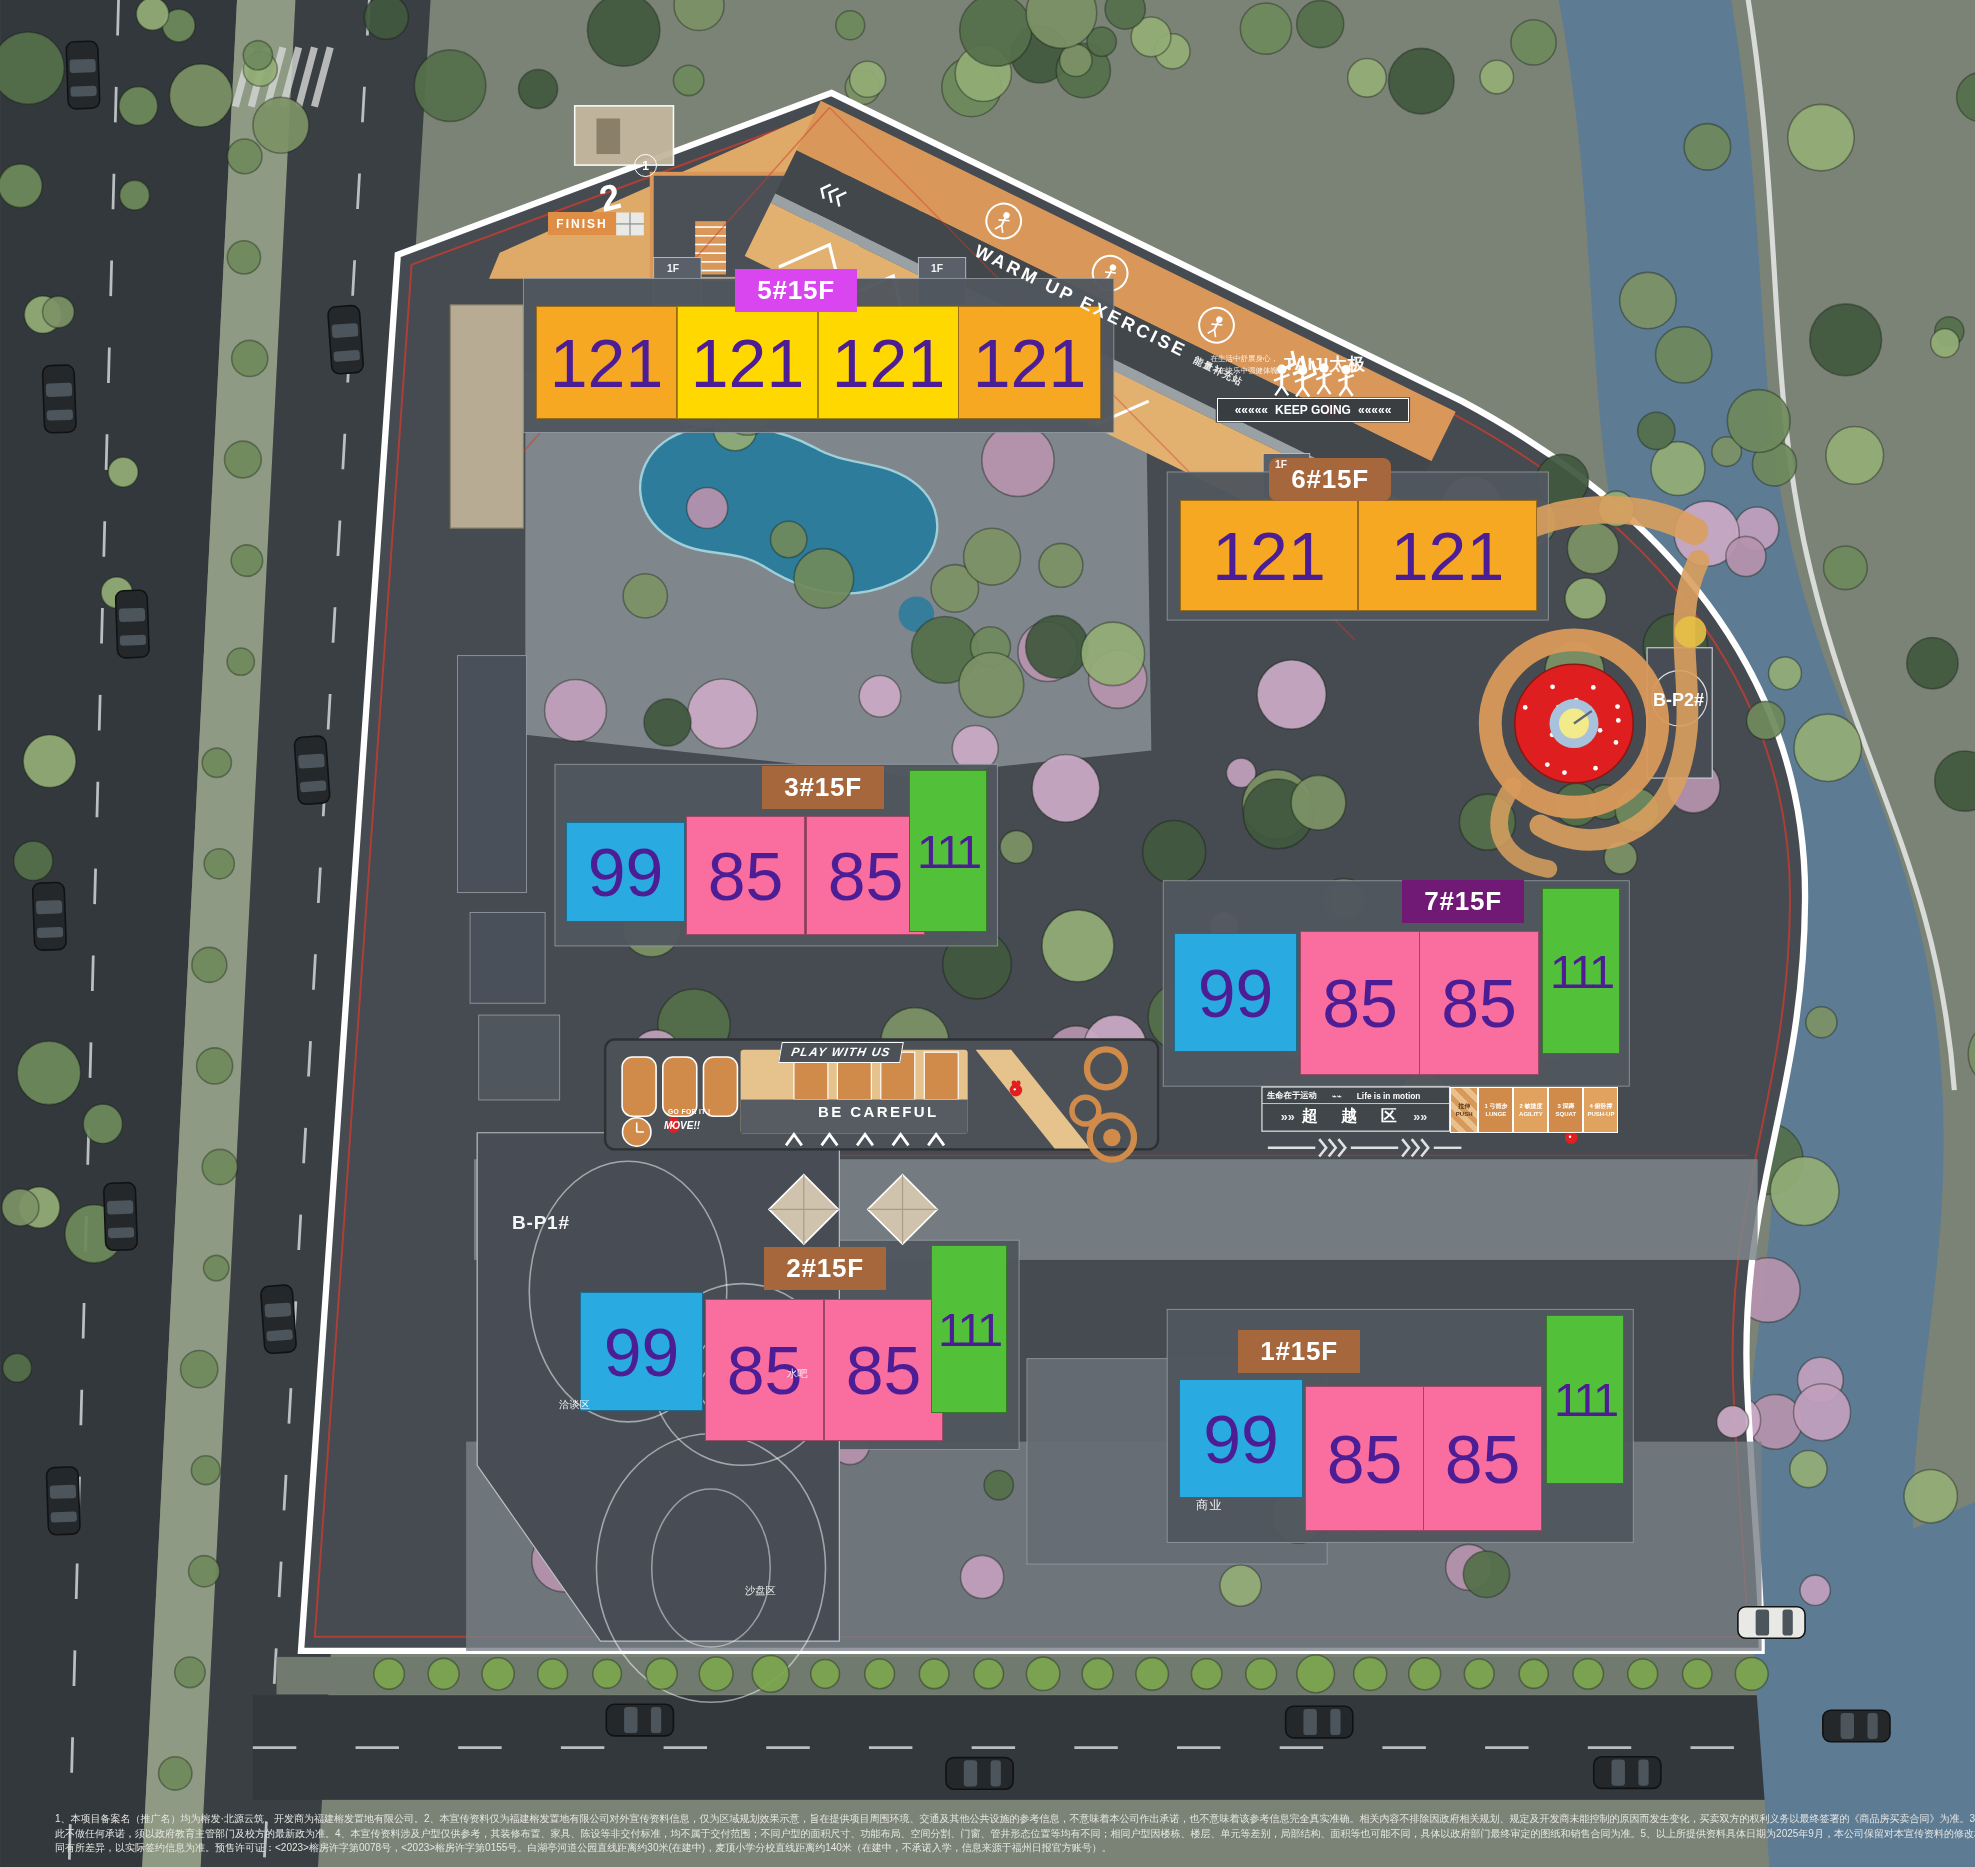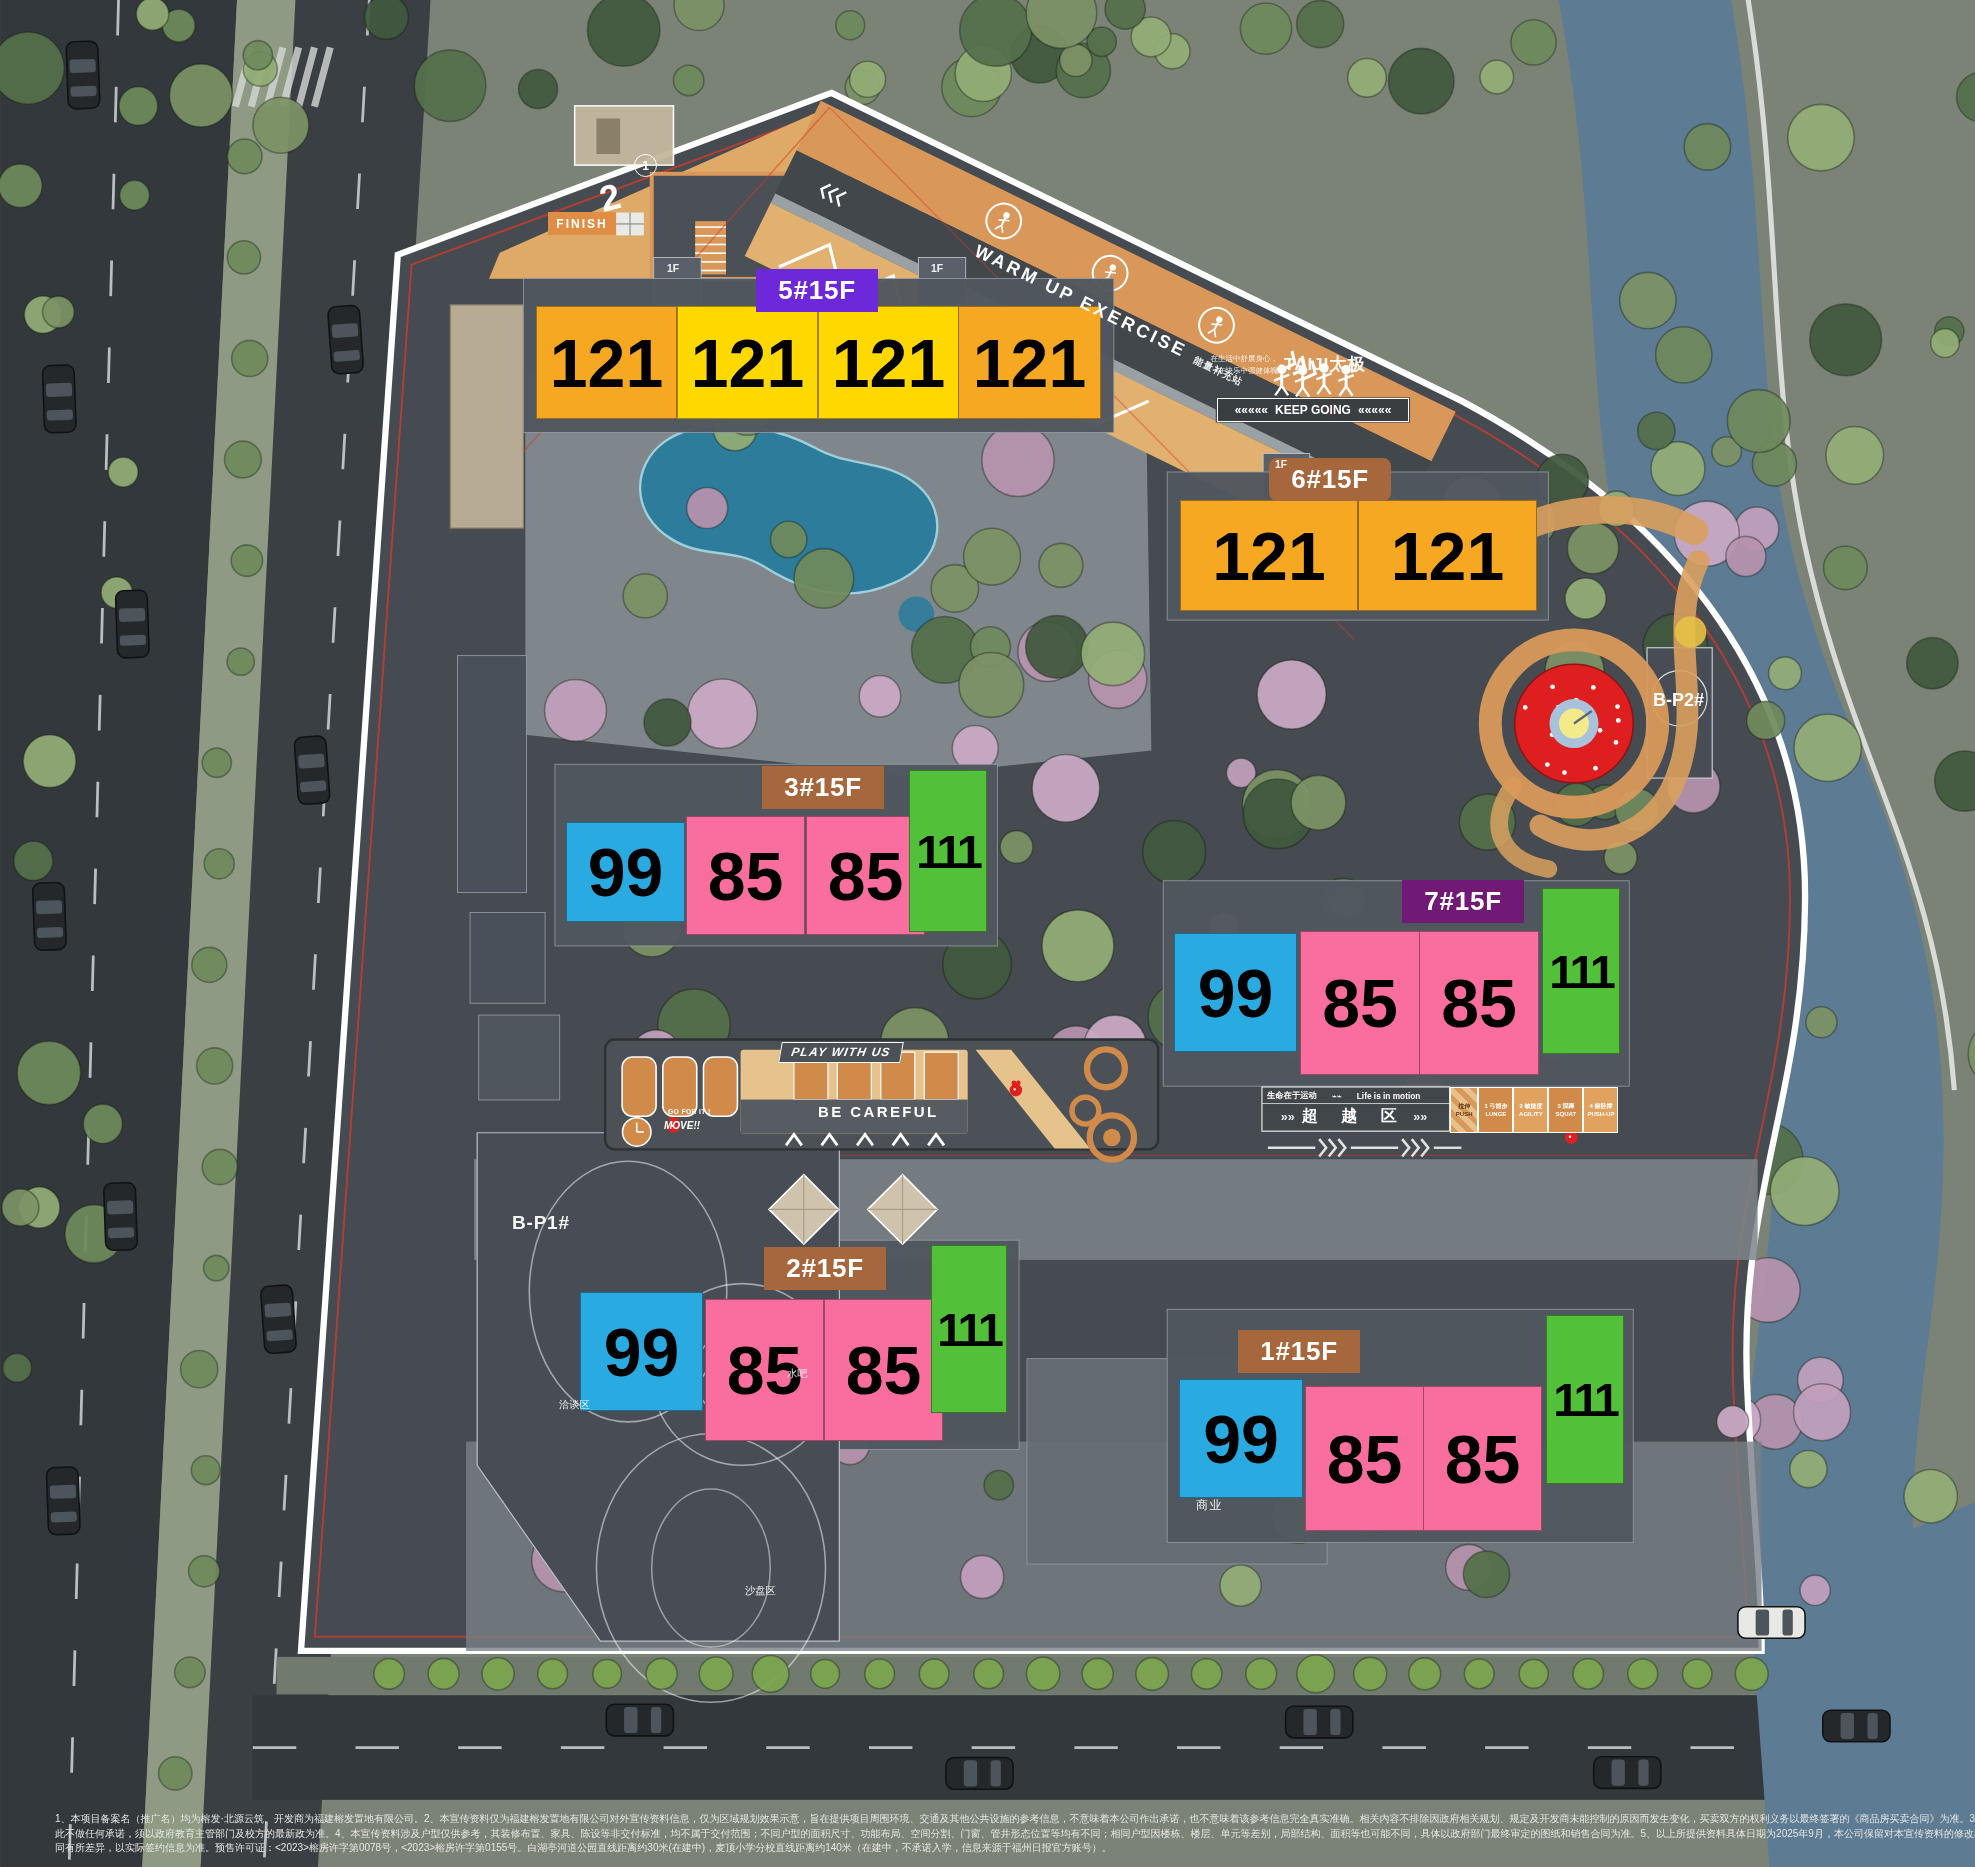--- a/index.html
+++ b/index.html
@@ -1,20 +1,20 @@
 <!DOCTYPE html>
 <html style="font-size:6.3px"><head>
 <meta charset="utf-8">
 <style>
   html,body{margin:0;padding:0;background:#7b8377;}
   .stage{position:relative;width:2078px;height:1867px;background:#7b8377;overflow:hidden;
          font-family:"Liberation Sans","DejaVu Sans",sans-serif;}
   #decor{position:absolute;left:0;top:0;width:2078px;height:1867px;z-index:1;}
   .unit{position:absolute;display:flex;align-items:center;justify-content:center;
-        font-weight:bold;font-size:68px;color:#000000;z-index:3;
+        font-weight:normal;font-size:68px;color:#4c1d95;z-index:3;
         border:1.6px solid rgba(15,15,15,.4);box-sizing:border-box;}
   .unit.tall{font-size:47px;letter-spacing:-3.2px;}
   .bldg-label{position:absolute;width:122px;height:43px;display:flex;align-items:center;justify-content:center;
         color:#fff;font-weight:bold;font-size:26px;letter-spacing:0.8px;z-index:4;}
   .txt{position:absolute;color:#fff;z-index:4;white-space:nowrap;}
   .finish{left:548px;top:212px;width:68px;height:23px;background:#df8f45;display:flex;align-items:center;
         justify-content:center;font-weight:bold;font-size:12px;letter-spacing:2px;}
   .warm{left:928px;top:305px;width:363px;transform:rotate(26deg);display:flex;align-items:baseline;gap:10.3px;
         font-weight:bold;font-size:18px;letter-spacing:3.2px;justify-content:center;}
   .warm .sub{font-size:9.5px;letter-spacing:1.2px;opacity:.9;}
@@ -557,21 +557,21 @@
     </div>
   <div class="unit" style="left: 677px; top: 306px; width: 141px; height: 113px; background: rgb(255, 216, 0);">
       <span>121</span>
     </div>
   <div class="unit" style="left: 818px; top: 306px; width: 141px; height: 113px; background: rgb(255, 216, 0);">
       <span>121</span>
     </div>
   <div class="unit" style="left: 958px; top: 306px; width: 143px; height: 113px; background: rgb(247, 168, 35);">
       <span>121</span>
     </div>
-  <div class="bldg-label" style="left: 756px; top: 269px; background: #6d28d9;">5#15F</div>
+  <div class="bldg-label" style="left: 735px; top: 269px; background: #d946ef;">5#15F</div>
 
   <div class="unit" style="left: 1180px; top: 500px; width: 178px; height: 111px; background: rgb(247, 168, 35);">
       <span>121</span>
     </div>
   <div class="unit" style="left: 1358px; top: 500px; width: 179px; height: 111px; background: rgb(247, 168, 35);">
       <span>121</span>
     </div>
   <div class="bldg-label" style="left: 1269px; top: 458px; background: rgb(165, 103, 59); border-radius: 8px;">6#15F</div>
 
   <div class="unit" style="left: 566px; top: 822px; width: 119px; height: 100px; background: rgb(41, 171, 226);">

